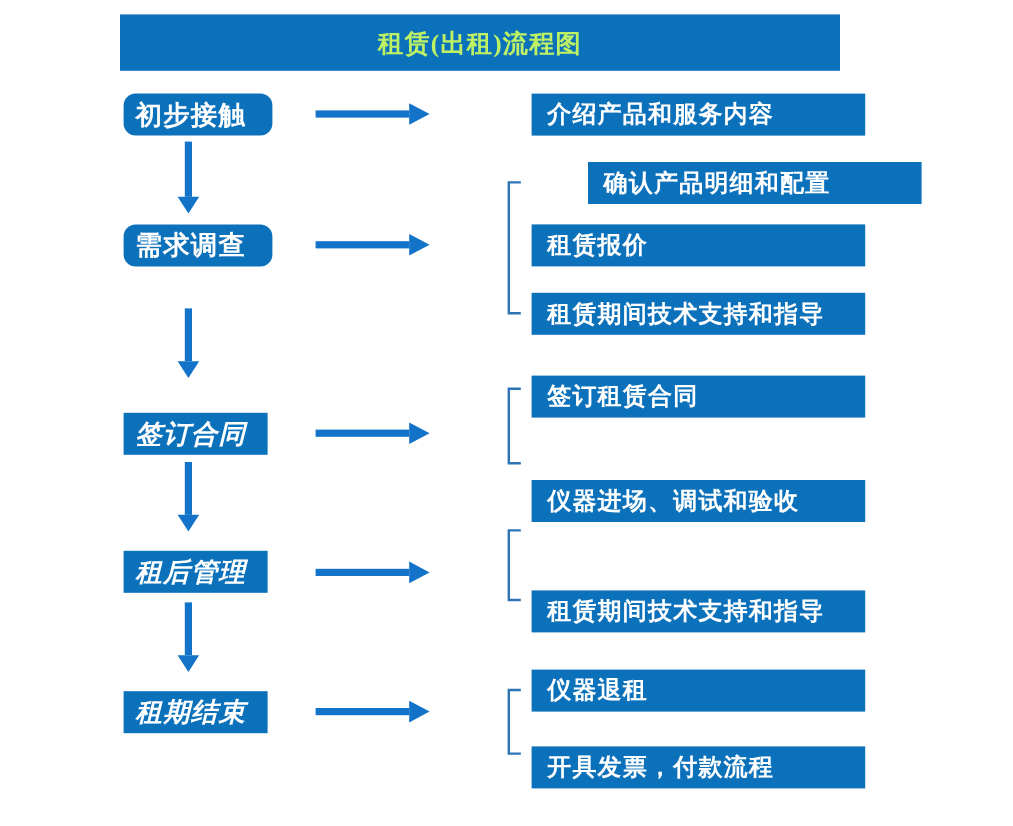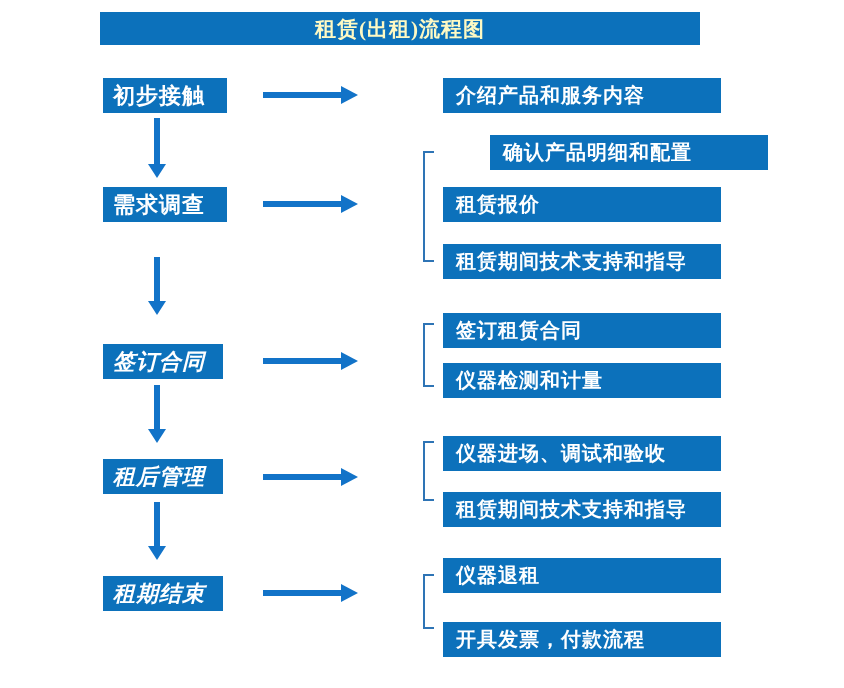--- a/index.html
+++ b/index.html
@@ -8,23 +8,23 @@
   .canvas {
     position: relative;
     width: 844px;
     height: 688px;
     background: #ffffff;
     overflow: hidden;
   }
   .title-bar {
     position: absolute;
     left: 100px; top: 12px;
-    width: 600px; height: 33px;
+    width: 600px; height: 47px;
     background: #0C71BB;
-    color: #fef9c3;
+    color: #bef264;
     font-size: 21px;
     font-weight: bold;
     display: flex;
     align-items: center;
     justify-content: center;
     letter-spacing: 1px;
   }
   .box {
     position: absolute;
     height: 35px;
@@ -42,34 +42,34 @@
     padding-left: 10px;
     letter-spacing: 1px;
   }
   .right-box {
     left: 443px;
     width: 278px;
     font-size: 20px;
     padding-left: 13px;
     letter-spacing: 1px;
   }
-  .wide  { width: 124px; }
+  .wide  { width: 124px; border-radius: 10px; }
   .narrow{ width: 120px; font-style: italic; }
   #lb1 { top: 78px; }
   #lb2 { top: 187px; }
   #lb3 { top: 344px; }
   #lb4 { top: 459px; }
   #lb5 { top: 576px; }
   #rb1 { top: 78px; }
   #rb2 { top: 135px; margin-left: 47px; }
   #rb3 { top: 187px; }
   #rb4 { top: 244px; }
   #rb5 { top: 313px; }
   #rb6 { top: 363px; }
-  #rb7 { top: 436px; font-family: Liberation Mono, monospace; }
+  #rb7 { top: 400px; font-family: Liberation Mono, monospace; }
   #rb8 { top: 492px; }
   #rb9 { top: 558px; }
   #rb10{ top: 622px; }
   .connectors {
     position: absolute;
     left: 0; top: 0;
   }
 </style>
 </head>
 <body>
@@ -128,19 +128,18 @@
   <div id="lb2" class="box left-box wide">需求调查</div>
   <div id="lb3" class="box left-box narrow">签订合同</div>
   <div id="lb4" class="box left-box narrow">租后管理</div>
   <div id="lb5" class="box left-box narrow">租期结束</div>
 
   <div id="rb1" class="box right-box">介绍产品和服务内容</div>
   <div id="rb2" class="box right-box">确认产品明细和配置</div>
   <div id="rb3" class="box right-box">租赁报价</div>
   <div id="rb4" class="box right-box">租赁期间技术支持和指导</div>
   <div id="rb5" class="box right-box">签订租赁合同</div>
-  <div id="rb6" class="box right-box">仪器检测和计量</div>
   <div id="rb7" class="box right-box">仪器进场、调试和验收</div>
   <div id="rb9" class="box right-box">仪器退租</div>
   <div id="rb8" class="box right-box">租赁期间技术支持和指导</div>
   <div id="rb10" class="box right-box">开具发票，付款流程</div>
 
 </div>
 
 </body></html>

